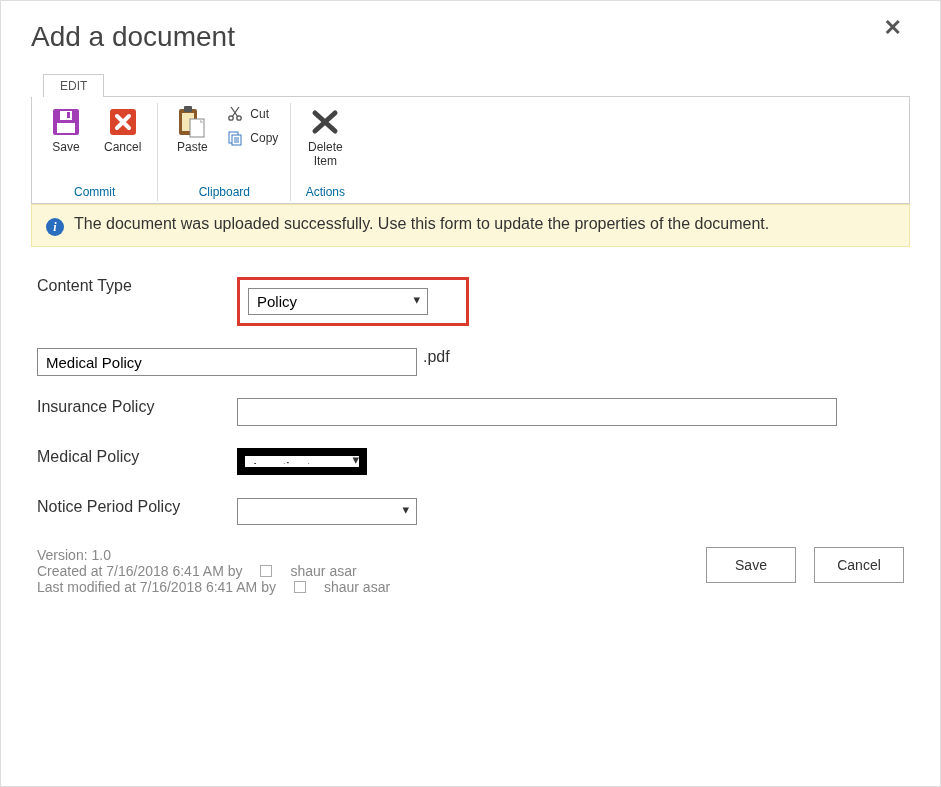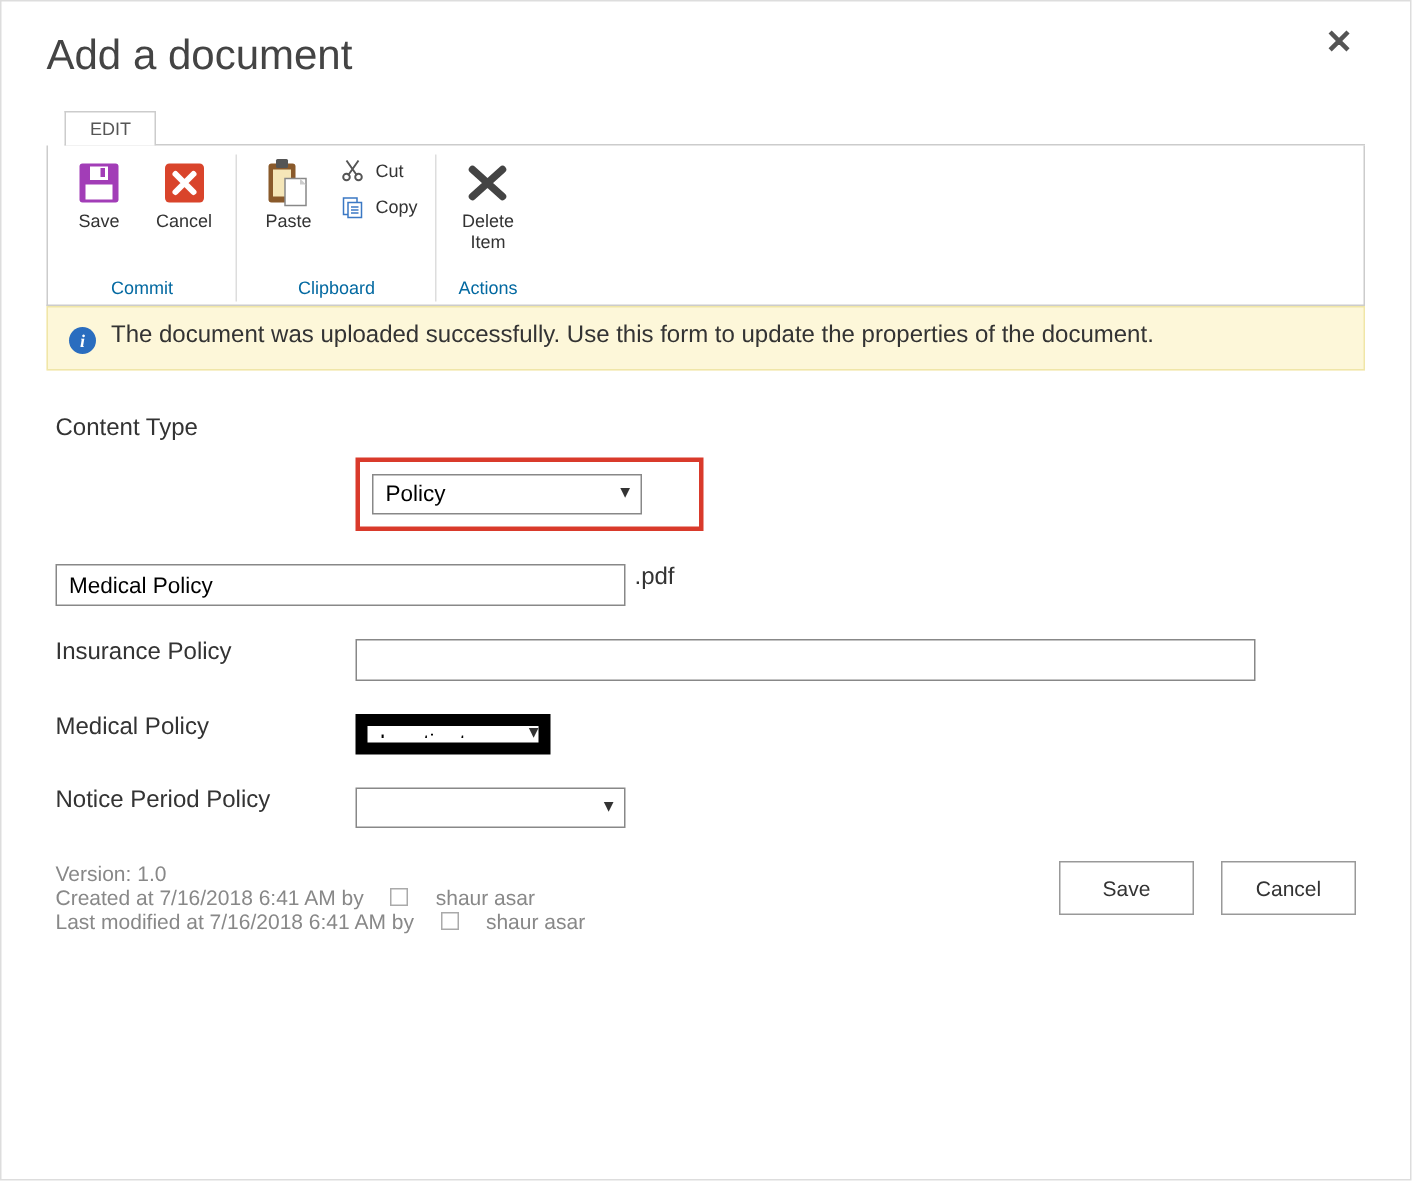--- a/index.html
+++ b/index.html
@@ -176,21 +176,20 @@
     right: 8px;
     top: 4px;
     pointer-events: none;
     color: #333;
     font-size: 13px;
   }
   .highlight-red {
     border: 3px solid #d93a2b;
     padding: 8px 38px 8px 8px;
     display: inline-block;
-    margin-top: 28px;
   }
   .highlight-blue select.native{
     border: 8px solid #000000;
   }
   input[type="text"].txt {
     font-size: 15px;
     padding: 4px 8px;
     border: 1px solid #888;
     height: 28px;
   }

